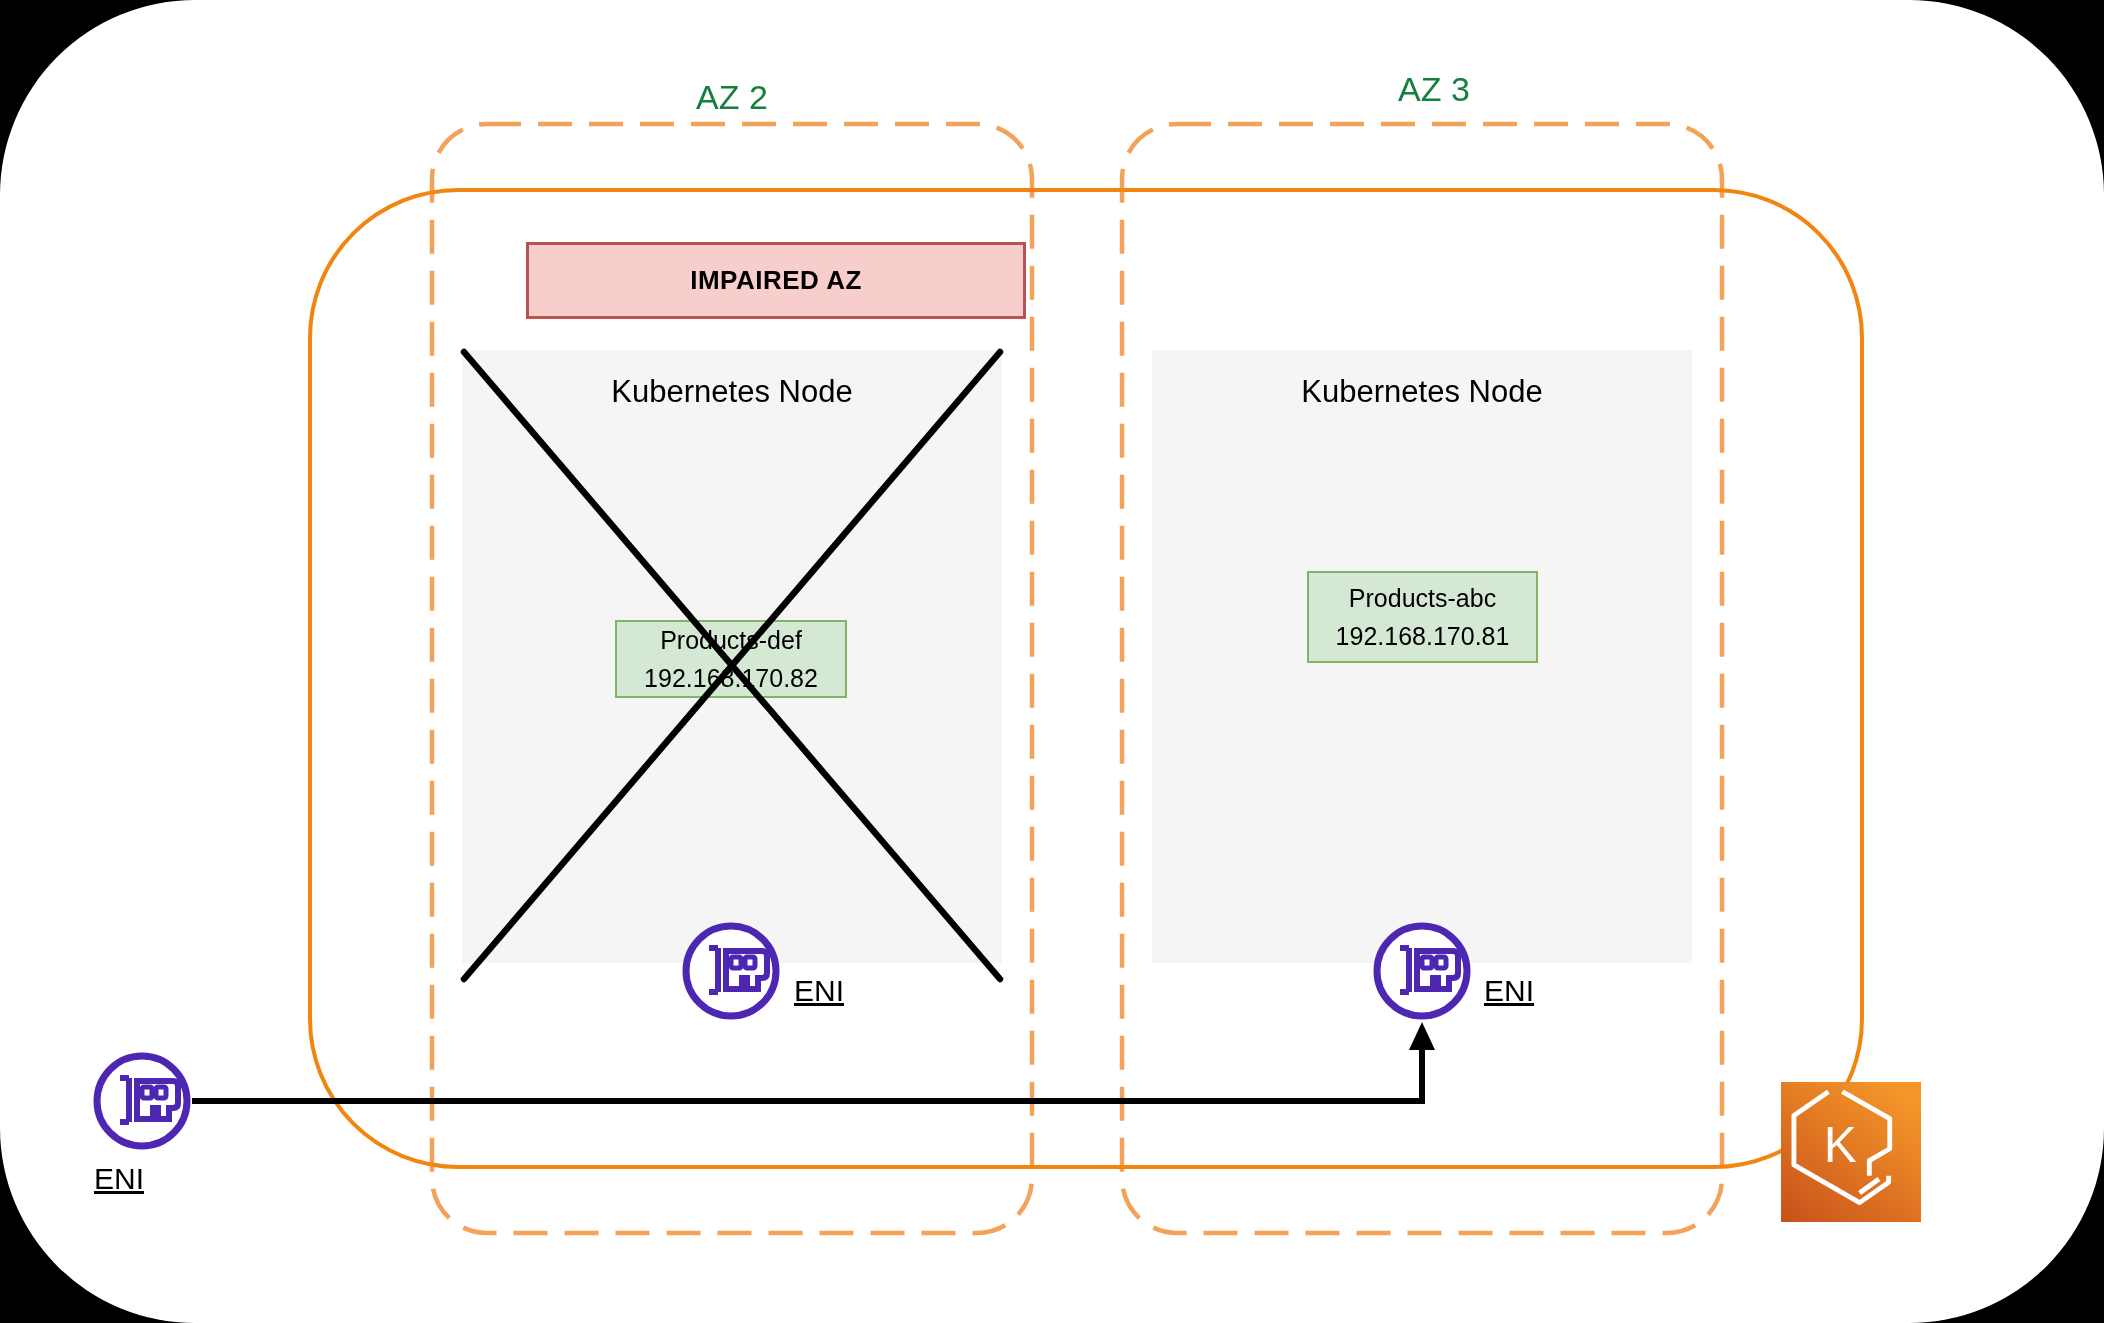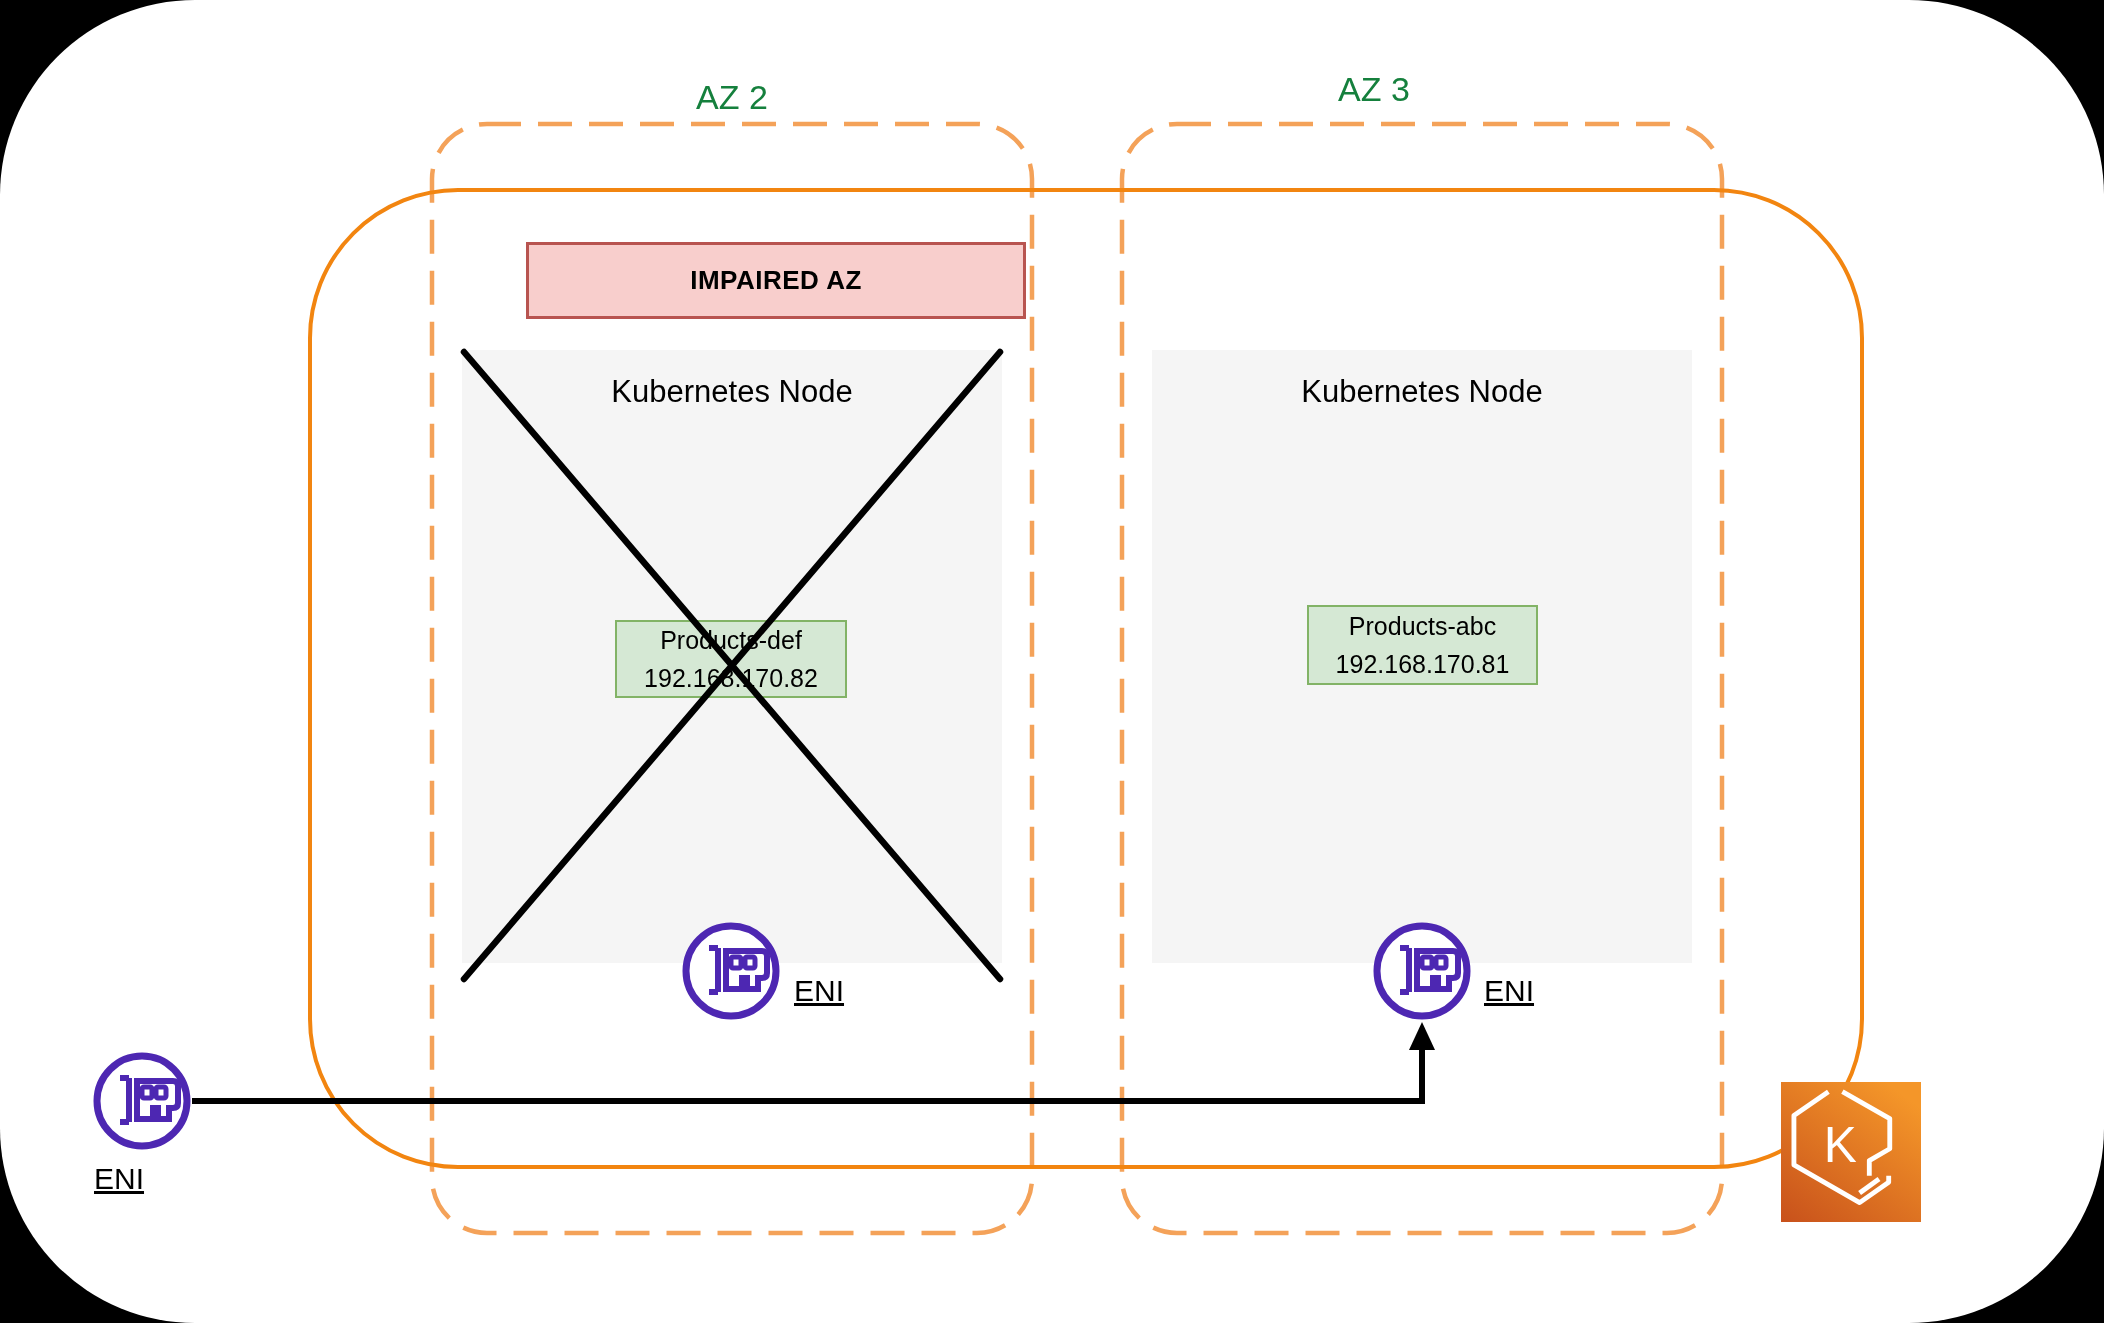--- a/index.html
+++ b/index.html
@@ -54,27 +54,27 @@
     </div>
 
     <div class="abs banner" style="left:482px;top:242px;width:500px;height:77px;margin-left:44px;">
       <span>IMPAIRED AZ</span>
     </div>
 
     <div class="abs pod" style="left:615px;top:620px;width:232px;height:78px;">
       <span>Products-def</span>
       <span>192.168.170.82</span>
     </div>
-    <div class="abs pod" style="left:1307px;top:605px;width:231px;height:80px;">
+    <div class="abs pod" style="left:1307px;top:571px;width:231px;height:92px;">
       <span>Products-abc</span>
       <span>192.168.170.81</span>
     </div>
 
     <div class="abs az-label" style="left:632px;top:78px;">AZ 2</div>
-    <div class="abs az-label" style="left:1274px;top:70px;">AZ 3</div>
+    <div class="abs az-label" style="left:1334px;top:70px;">AZ 3</div>
 
     <svg class="lines-layer" viewBox="0 0 2104 1323">
       <rect class="az-rect" x="432" y="124" width="600" height="1109" rx="55"></rect>
       <rect class="az-rect" x="1122" y="124" width="600" height="1109" rx="55"></rect>
       <rect class="cluster-rect" x="310" y="190" width="1552" height="977" rx="148"></rect>
       <line class="cross-line" x1="464" y1="352" x2="1000" y2="979"></line>
       <line class="cross-line" x1="1000" y1="352" x2="464" y2="979"></line>
       <path class="arrow-line" d="M192,1101 H1422 V1048"></path>
       <polygon class="arrow-head" points="1422,1022 1409,1050 1435,1050"></polygon>
     </svg>

